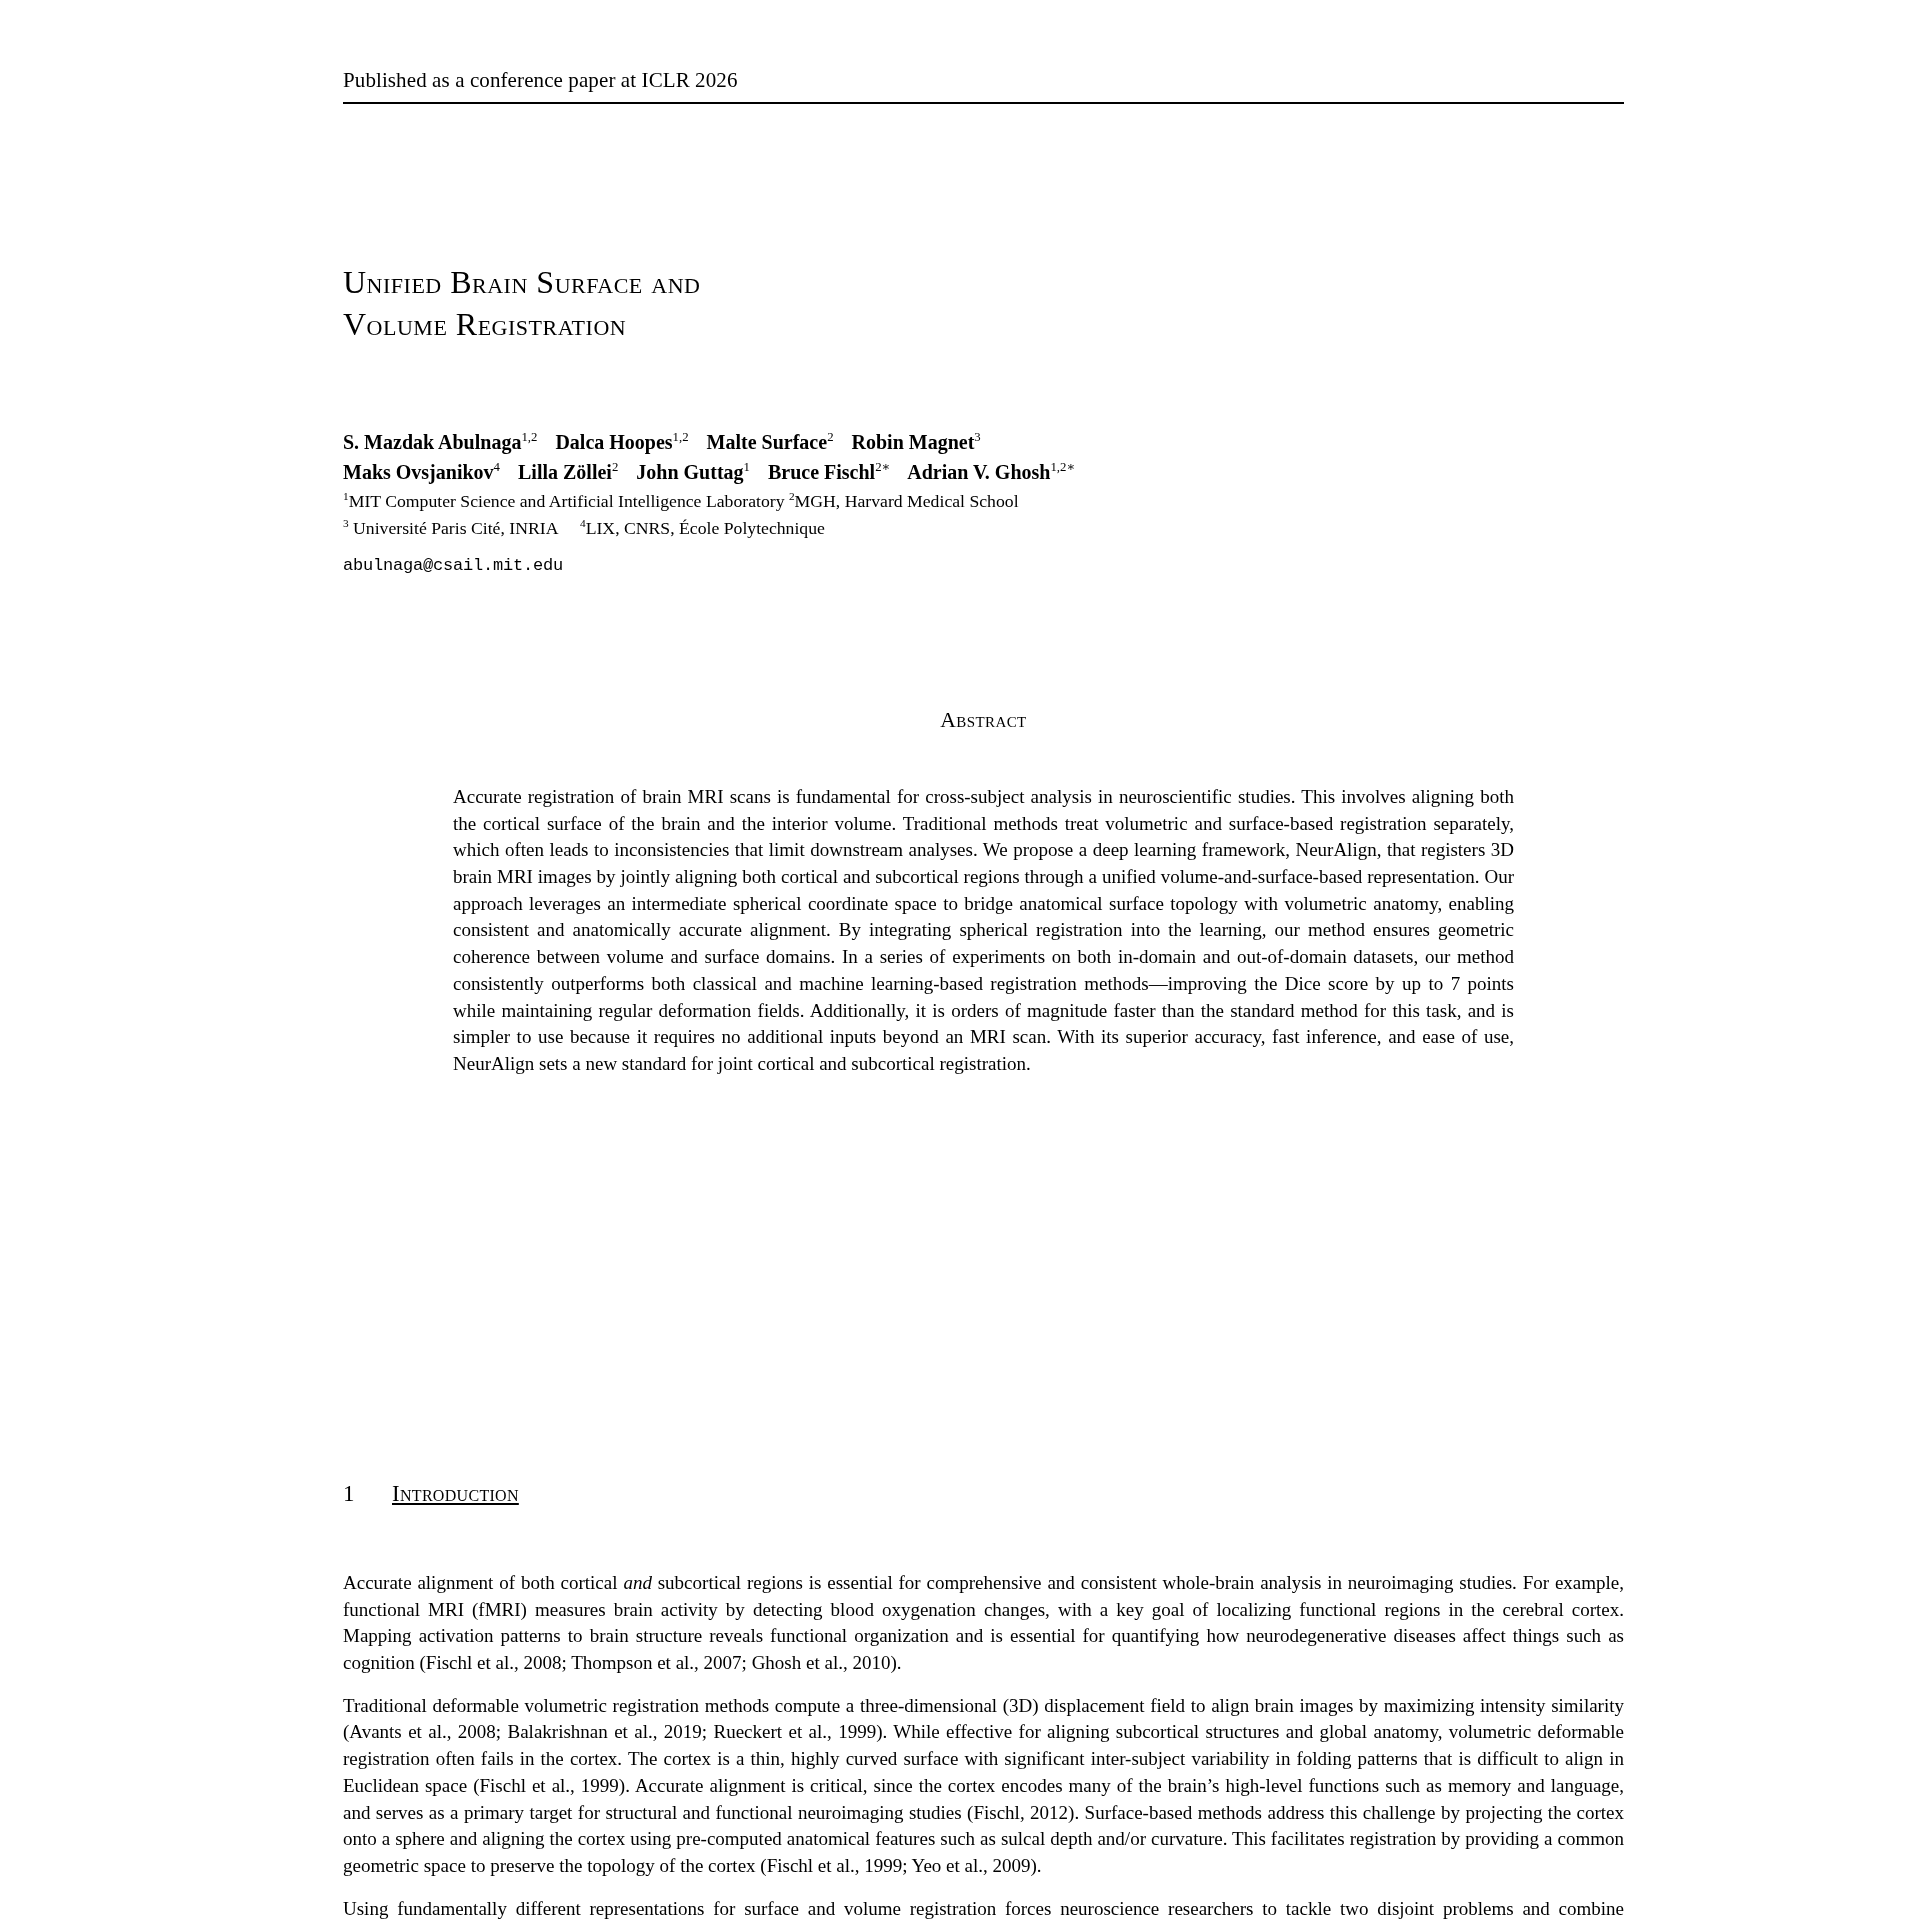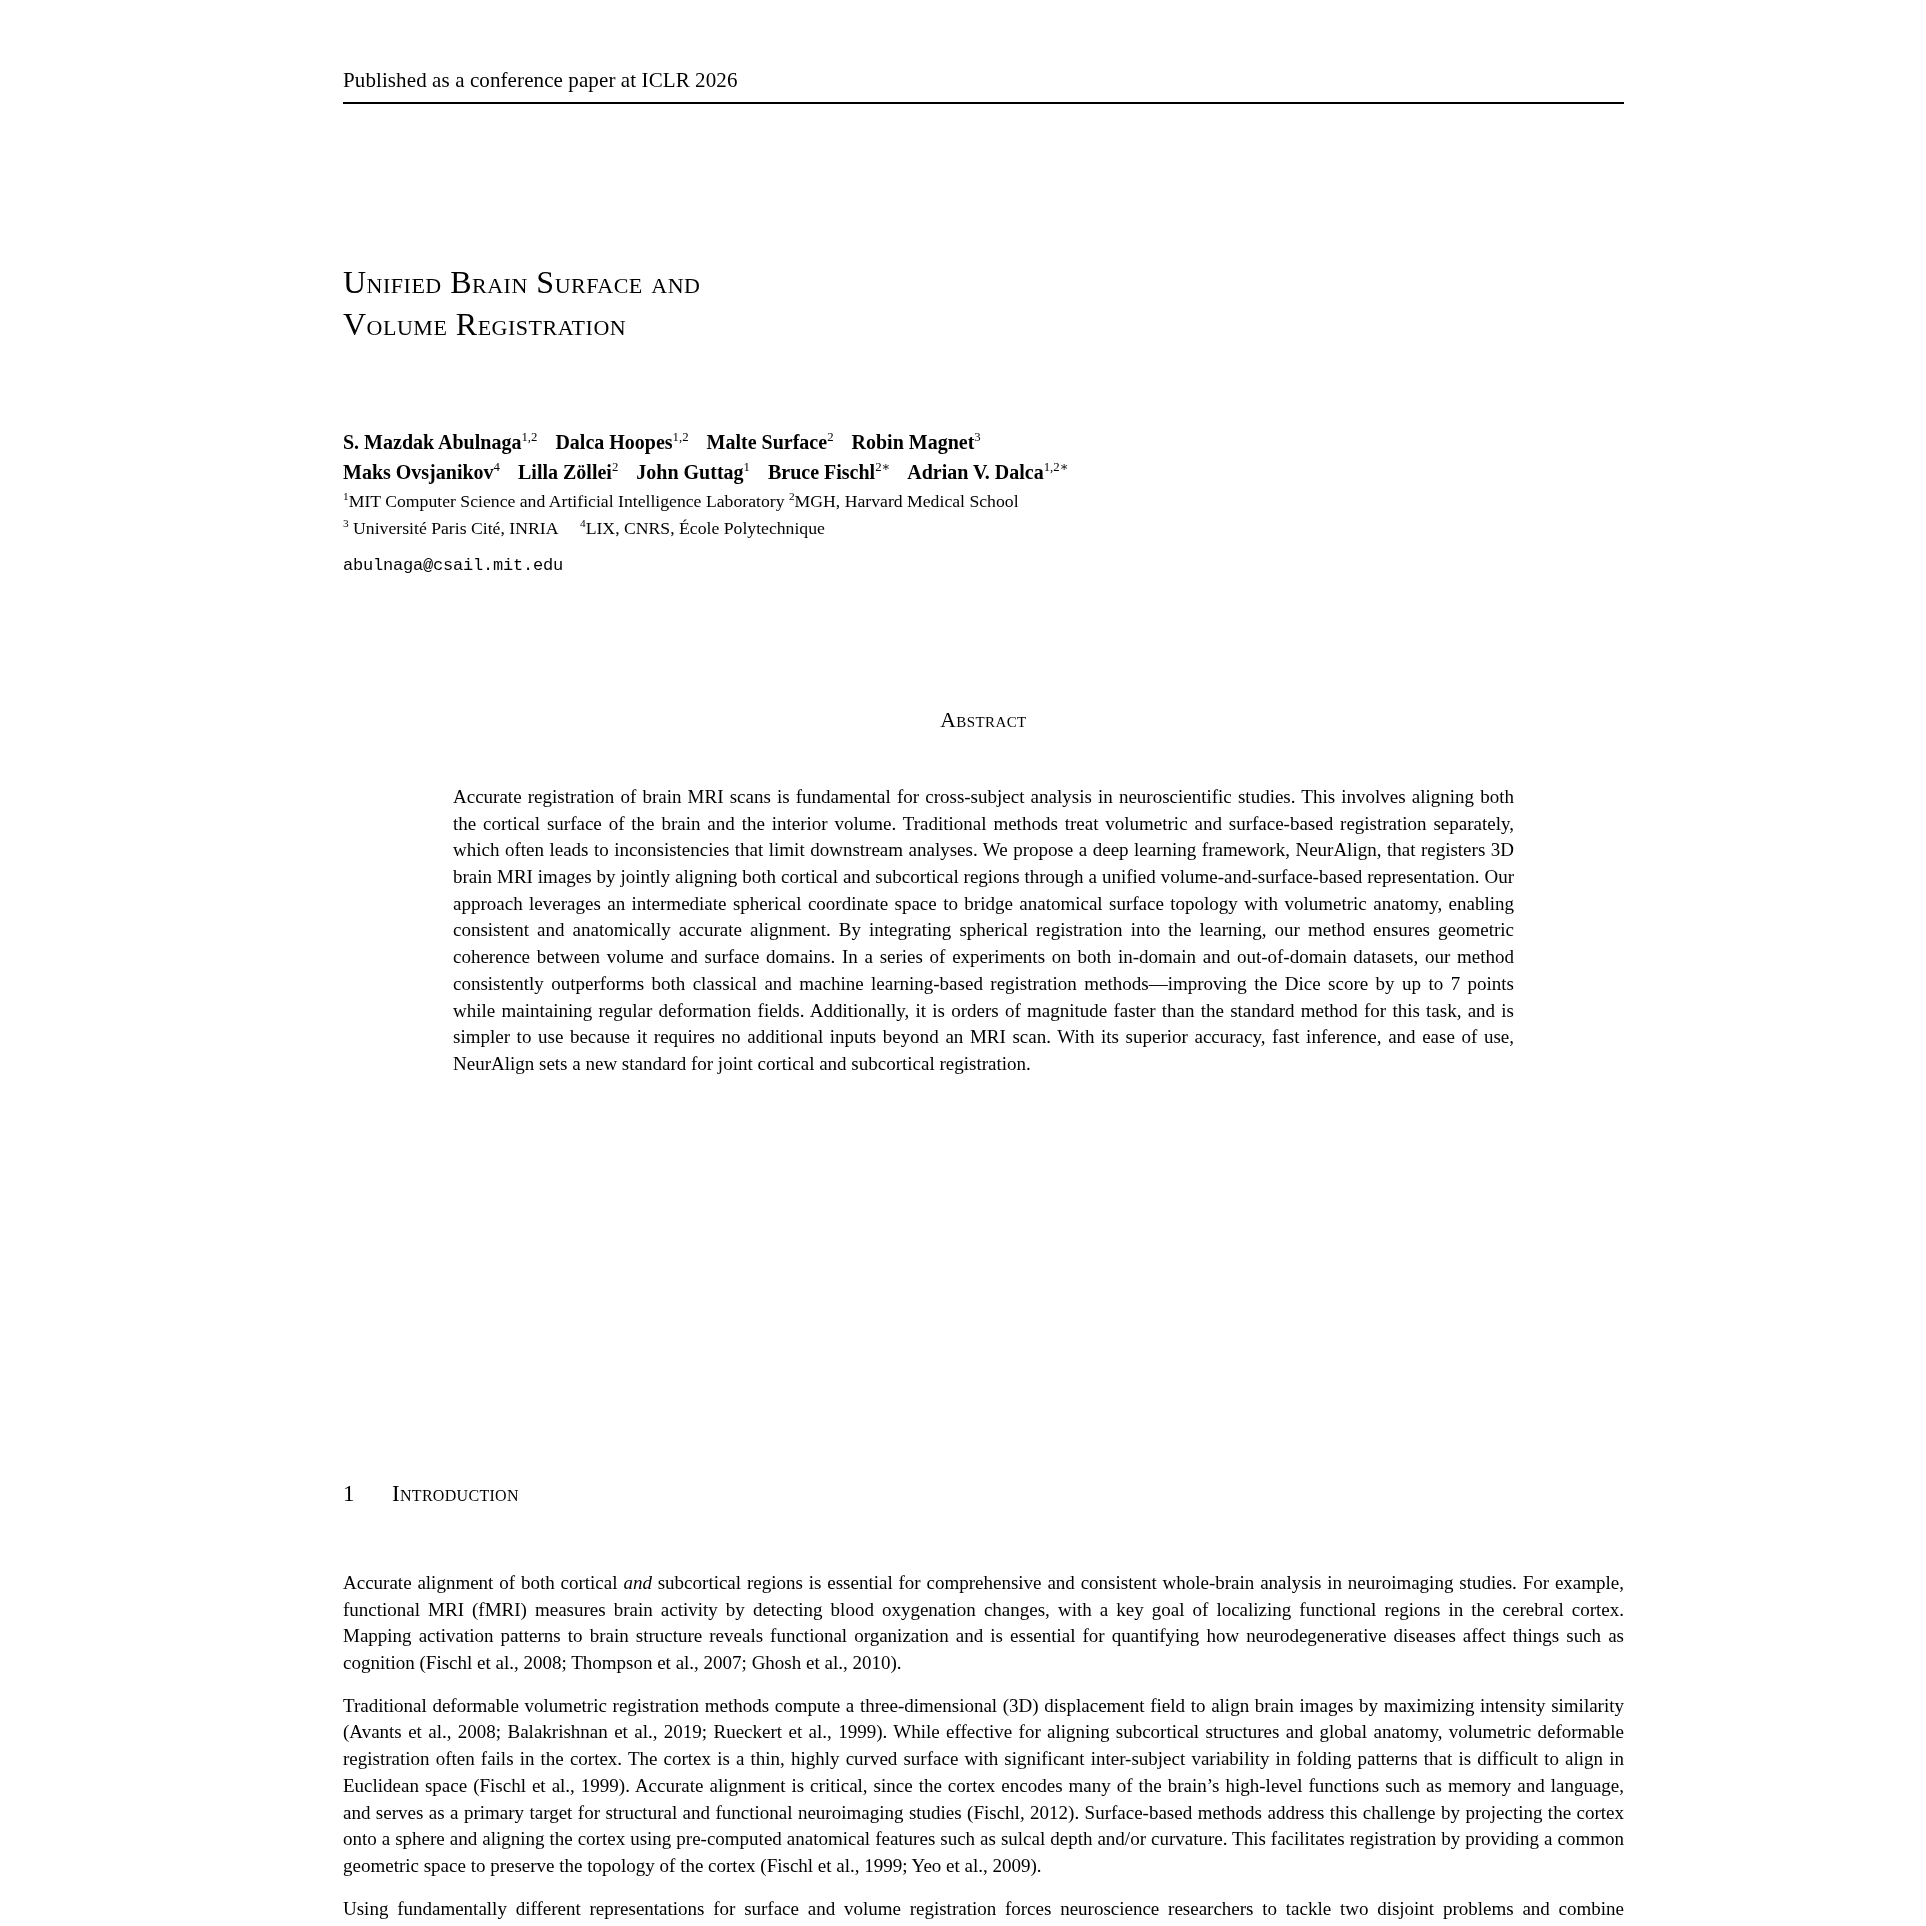--- a/index.html
+++ b/index.html
@@ -111,20 +111,21 @@
 
   
   .section-head {
     position: absolute;
     left: 343px;
     top: 1481px;
     width: 1281px;
     font-size: 23px;
     font-variant: small-caps;
     letter-spacing: 0.3px;
+    text-decoration: underline;
   }
   .section-num { display: inline-block; width: 49px; }
 
   
   .body-col {
     position: absolute;
     left: 343px;
     top: 1570px;
     width: 1281px;
   }
@@ -158,21 +159,21 @@
       <span>S. Mazdak Abulnaga</span><sup>1,2</sup><span class="sep"></span>
       <span>Dalca Hoopes</span><sup>1,2</sup><span class="sep"></span>
       <span>Malte Surface</span><sup>2</sup><span class="sep"></span>
       <span>Robin Magnet</span><sup>3</sup>
     </div>
     <div class="author-line">
       <span>Maks Ovsjanikov</span><sup>4</sup><span class="sep"></span>
       <span>Lilla Zöllei</span><sup>2</sup><span class="sep"></span>
       <span>John Guttag</span><sup>1</sup><span class="sep"></span>
       <span>Bruce Fischl</span><sup>2∗</sup><span class="sep"></span>
-      <span>Adrian V. Dalca</span><sup>1,2∗</sup>
+      <span>Adrian V. Ghosh</span><sup>1,2∗</sup>
     </div>
     <div class="affil-line">
       <sup>1</sup><span>MIT Computer Science and Artificial Intelligence Laboratory</span>
       <sup>2</sup><span>MGH, Harvard Medical School</span>
     </div>
     <div class="affil-line">
       <sup>3</sup><span> Université Paris Cité, INRIA</span><span class="affil-gap"></span><sup>4</sup><span>LIX, CNRS, École Polytechnique</span>
     </div>
     <div class="email">abulnaga@csail.mit.edu</div>
   </div>

